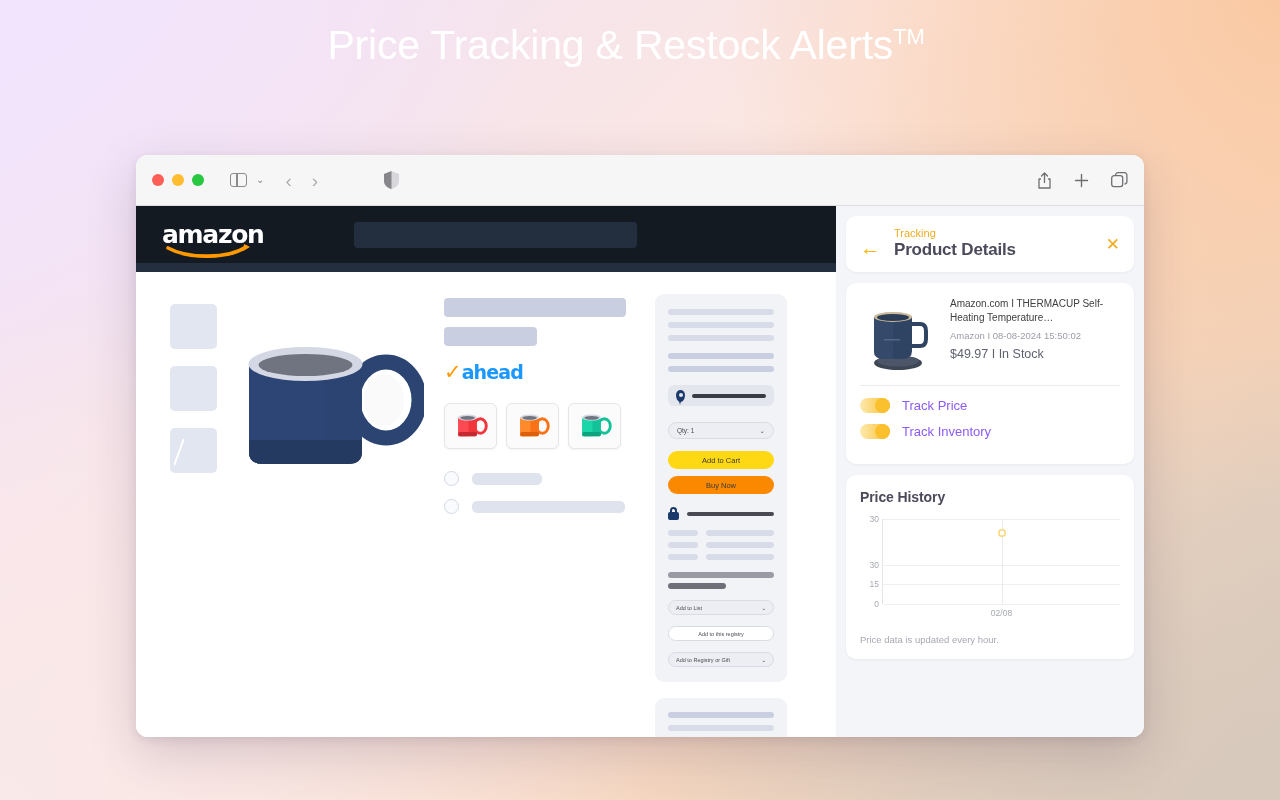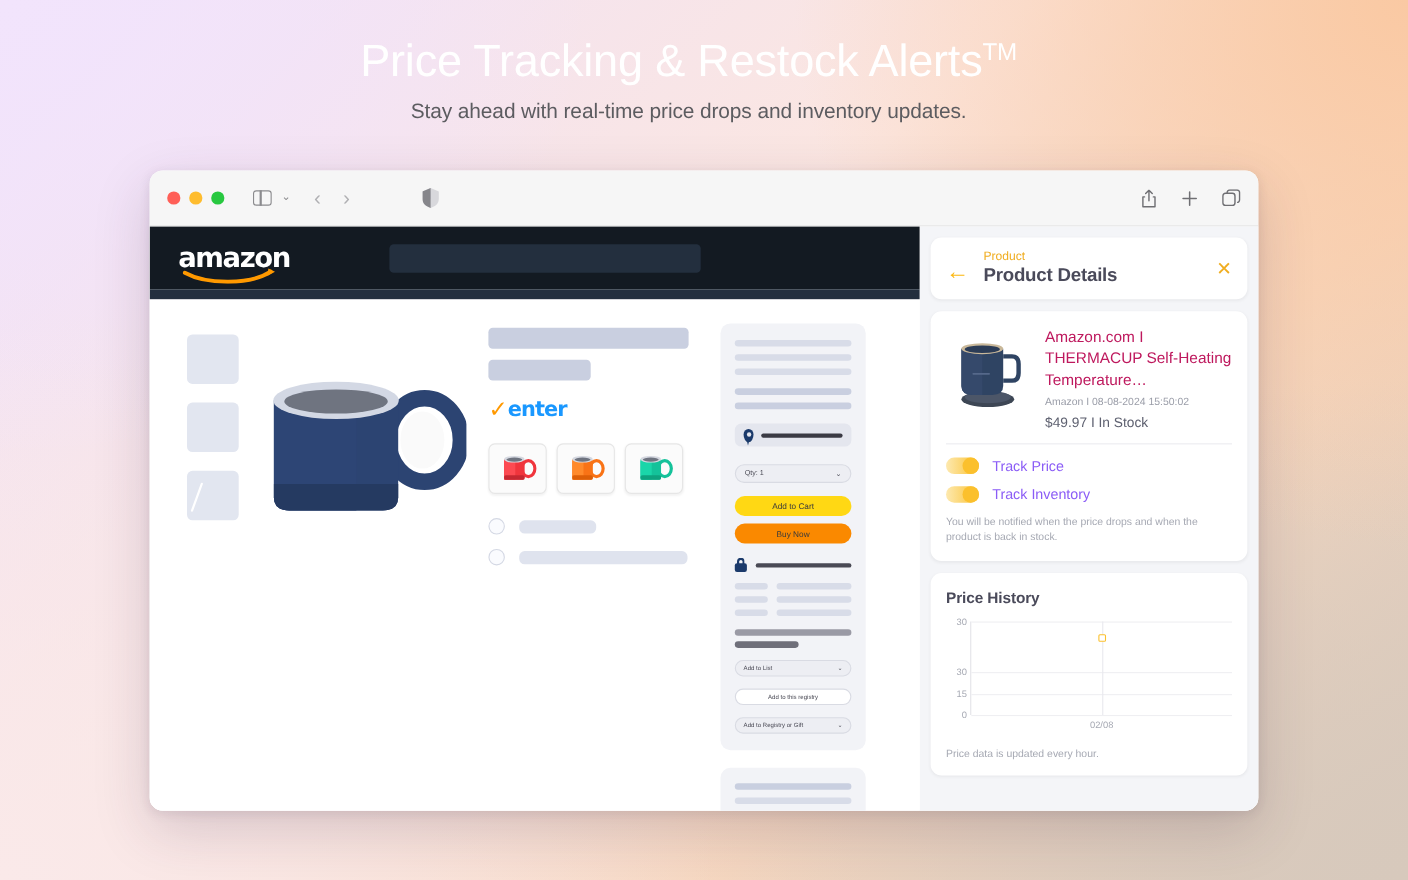--- a/index.html
+++ b/index.html
@@ -9,21 +9,21 @@
     background:
       radial-gradient(ellipse 900px 700px at 0% 0%, #f2e4fc 0%, rgba(242,228,252,0) 60%),
       radial-gradient(ellipse 900px 800px at 100% 0%, #fac9a3 0%, rgba(250,201,163,0) 62%),
       radial-gradient(ellipse 1000px 700px at 100% 100%, #d7c9bc 0%, rgba(215,201,188,0) 65%),
       radial-gradient(ellipse 1000px 800px at 0% 100%, #fae9e9 0%, rgba(250,233,233,0) 65%),
       linear-gradient(135deg, #f0e2fb 0%, #fbe6e0 45%, #f6d7c0 70%, #d9cabd 100%);
     position: relative;
   }
 
   
-  .page-head { position:absolute; top:0; left:0; width:1252px; text-align:center; padding-top:33px; }
+  .page-head { position:absolute; top:0; left:0; width:1252px; text-align:center; padding-top:23px; }
   .page-title {
     font-size: 41px; font-weight: 400; color: #ffffff; letter-spacing: -0.2px; line-height: 1.1;
   }
   .page-title sup { font-size: 22px; vertical-align: super; }
   .page-sub { font-size: 19px; color: #5c5c60; margin-top: 13px; font-weight: 400; letter-spacing: -0.1px; }
 
   
   .browser {
     position: absolute; left: 136px; top: 155px; width: 1008px; height: 582px;
     background: #ffffff; border-radius: 12px;
@@ -109,21 +109,21 @@
   .panel { width:308px; height:531px; background:#f4f5f8; padding:10px; }
   .panel-head { background:#fff; border-radius:10px; padding:11px 14px 12px; display:flex; align-items:flex-start; gap:13px; box-shadow:0 1px 3px rgba(0,0,0,0.05); }
   .back-arrow { color:#fcb813; font-size:21px; line-height:1; margin-top:10px; }
   .brand { color:#f0ad20; font-size:11px; font-weight:400; }
   .ph-title { font-size:17px; font-weight:700; color:#4a4a5a; margin-top:1px; letter-spacing:-0.2px; }
   .close-x { margin-left:auto; color:#f0ad20; font-size:17px; line-height:1; margin-top:9px; }
 
   .card { background:#fff; border-radius:10px; margin-top:11px; padding:14px; box-shadow:0 1px 3px rgba(0,0,0,0.05); }
   .prod { display:flex; gap:12px; }
   .prod-img { width:78px; flex:none; display:flex; align-items:flex-start; justify-content:center; padding-top:4px; }
-  .prod-title { font-size:14px; color:#be185d; line-height:1.38; }
+  .prod-title { font-size:10px; color:#404040; line-height:1.38; }
   .prod-meta { font-size:9.5px; color:#9a9da8; margin-top:5px; }
   .prod-price { font-size:12.5px; color:#5e6170; margin-top:6px; }
   .divider { height:1px; background:#ececef; margin:12px 0 12px; }
   .tog-row { display:flex; align-items:center; gap:12px; margin-bottom:11px; }
   .toggle { width:30px; height:15px; border-radius:8px; background:linear-gradient(90deg,#fde9b0,#fbc02d); position:relative; flex:none; }
   .toggle::after { content:''; position:absolute; right:0px; top:0px; width:15px; height:15px; border-radius:50%; background:#fbc02d; }
   .tog-label { font-size:13px; color:#8b5cf6; }
   .note { font-size:9.5px; color:#a6a9b3; line-height:1.5; margin-top:5px; }
 
   .chart-title { font-size:14px; font-weight:700; color:#4a4a5a; letter-spacing:-0.1px; }
@@ -136,21 +136,20 @@
   .xtick { position:absolute; font-size:8.5px; color:#a6a9b3; transform:translateX(-50%); top:89px; }
   .chart-note { font-size:9.5px; color:#a6a9b3; margin-top:22px; }
 </style>
 </head>
 <body>
 
 <div class="page-head">
   <div class="page-title">
     <span>Price Tracking &amp; Restock Alerts</span><sup>TM</sup>
   </div>
-  <div class="page-sub">Stay ahead with real-time price drops and inventory updates.</div>
 </div>
 
 <div class="browser">
 
   <div class="chrome">
     <div class="lights">
       <div class="light l-red"></div>
       <div class="light l-yel"></div>
       <div class="light l-grn"></div>
     </div>
@@ -220,21 +219,21 @@
             <ellipse cx="81.5" cy="53" rx="47" ry="11" fill="#6f7480"></ellipse>
           </svg>
         </div>
 
         <div class="col-info">
           <div class="sk info-line1"></div>
           <div class="sk info-line2"></div>
 
           <div class="prime">
             <span class="tick">✓</span>
-              <span>enter</span>
+              <span>ahead</span>
           </div>
 
           <div class="swatches">
             <div class="swatch">
               <svg width="34" height="30" viewBox="0 0 40 34">
                 <ellipse cx="31" cy="17" rx="7" ry="8.5" fill="none" stroke="#f0353d" stroke-width="3.4"></ellipse>
                 <rect x="5" y="7" width="22" height="22" rx="3" fill="#f0353d"></rect>
                 <rect x="5" y="7" width="12" height="22" fill="#fc4a52"></rect>
                 <rect x="5" y="24" width="22" height="5" rx="2" fill="#c62832"></rect>
                 <ellipse cx="16" cy="7" rx="11" ry="3.6" fill="#d5d8e0"></ellipse>
@@ -343,21 +342,21 @@
         </div>
       </div>
 
     </div>
 
     <div class="panel">
 
       <div class="panel-head">
         <span class="back-arrow">←</span>
         <div>
-          <div class="brand">Product</div>
+          <div class="brand">Tracking</div>
           <div class="ph-title">Product Details</div>
         </div>
         <span class="close-x">✕</span>
       </div>
 
       <div class="card">
         <div class="prod">
           <div class="prod-img">
             <svg width="74" height="72" viewBox="0 0 74 72">
               <ellipse cx="36" cy="62" rx="24" ry="7" fill="#3d4654"></ellipse>
@@ -381,21 +380,20 @@
 
         <div class="tog-row">
           <span class="toggle"></span>
           <span class="tog-label">Track Price</span>
         </div>
         <div class="tog-row">
           <span class="toggle"></span>
           <span class="tog-label">Track Inventory</span>
         </div>
 
-        <div class="note">You will be notified when the price drops and when the product is back in stock.</div>
       </div>
 
       <div class="card">
         <div class="chart-title">Price History</div>
 
         <div class="chart-wrap">
           <div class="plot">
             <div class="gl" style="top:0%;"></div>
             <div class="gl" style="top:54%;"></div>
             <div class="gl" style="top:77%;"></div>

